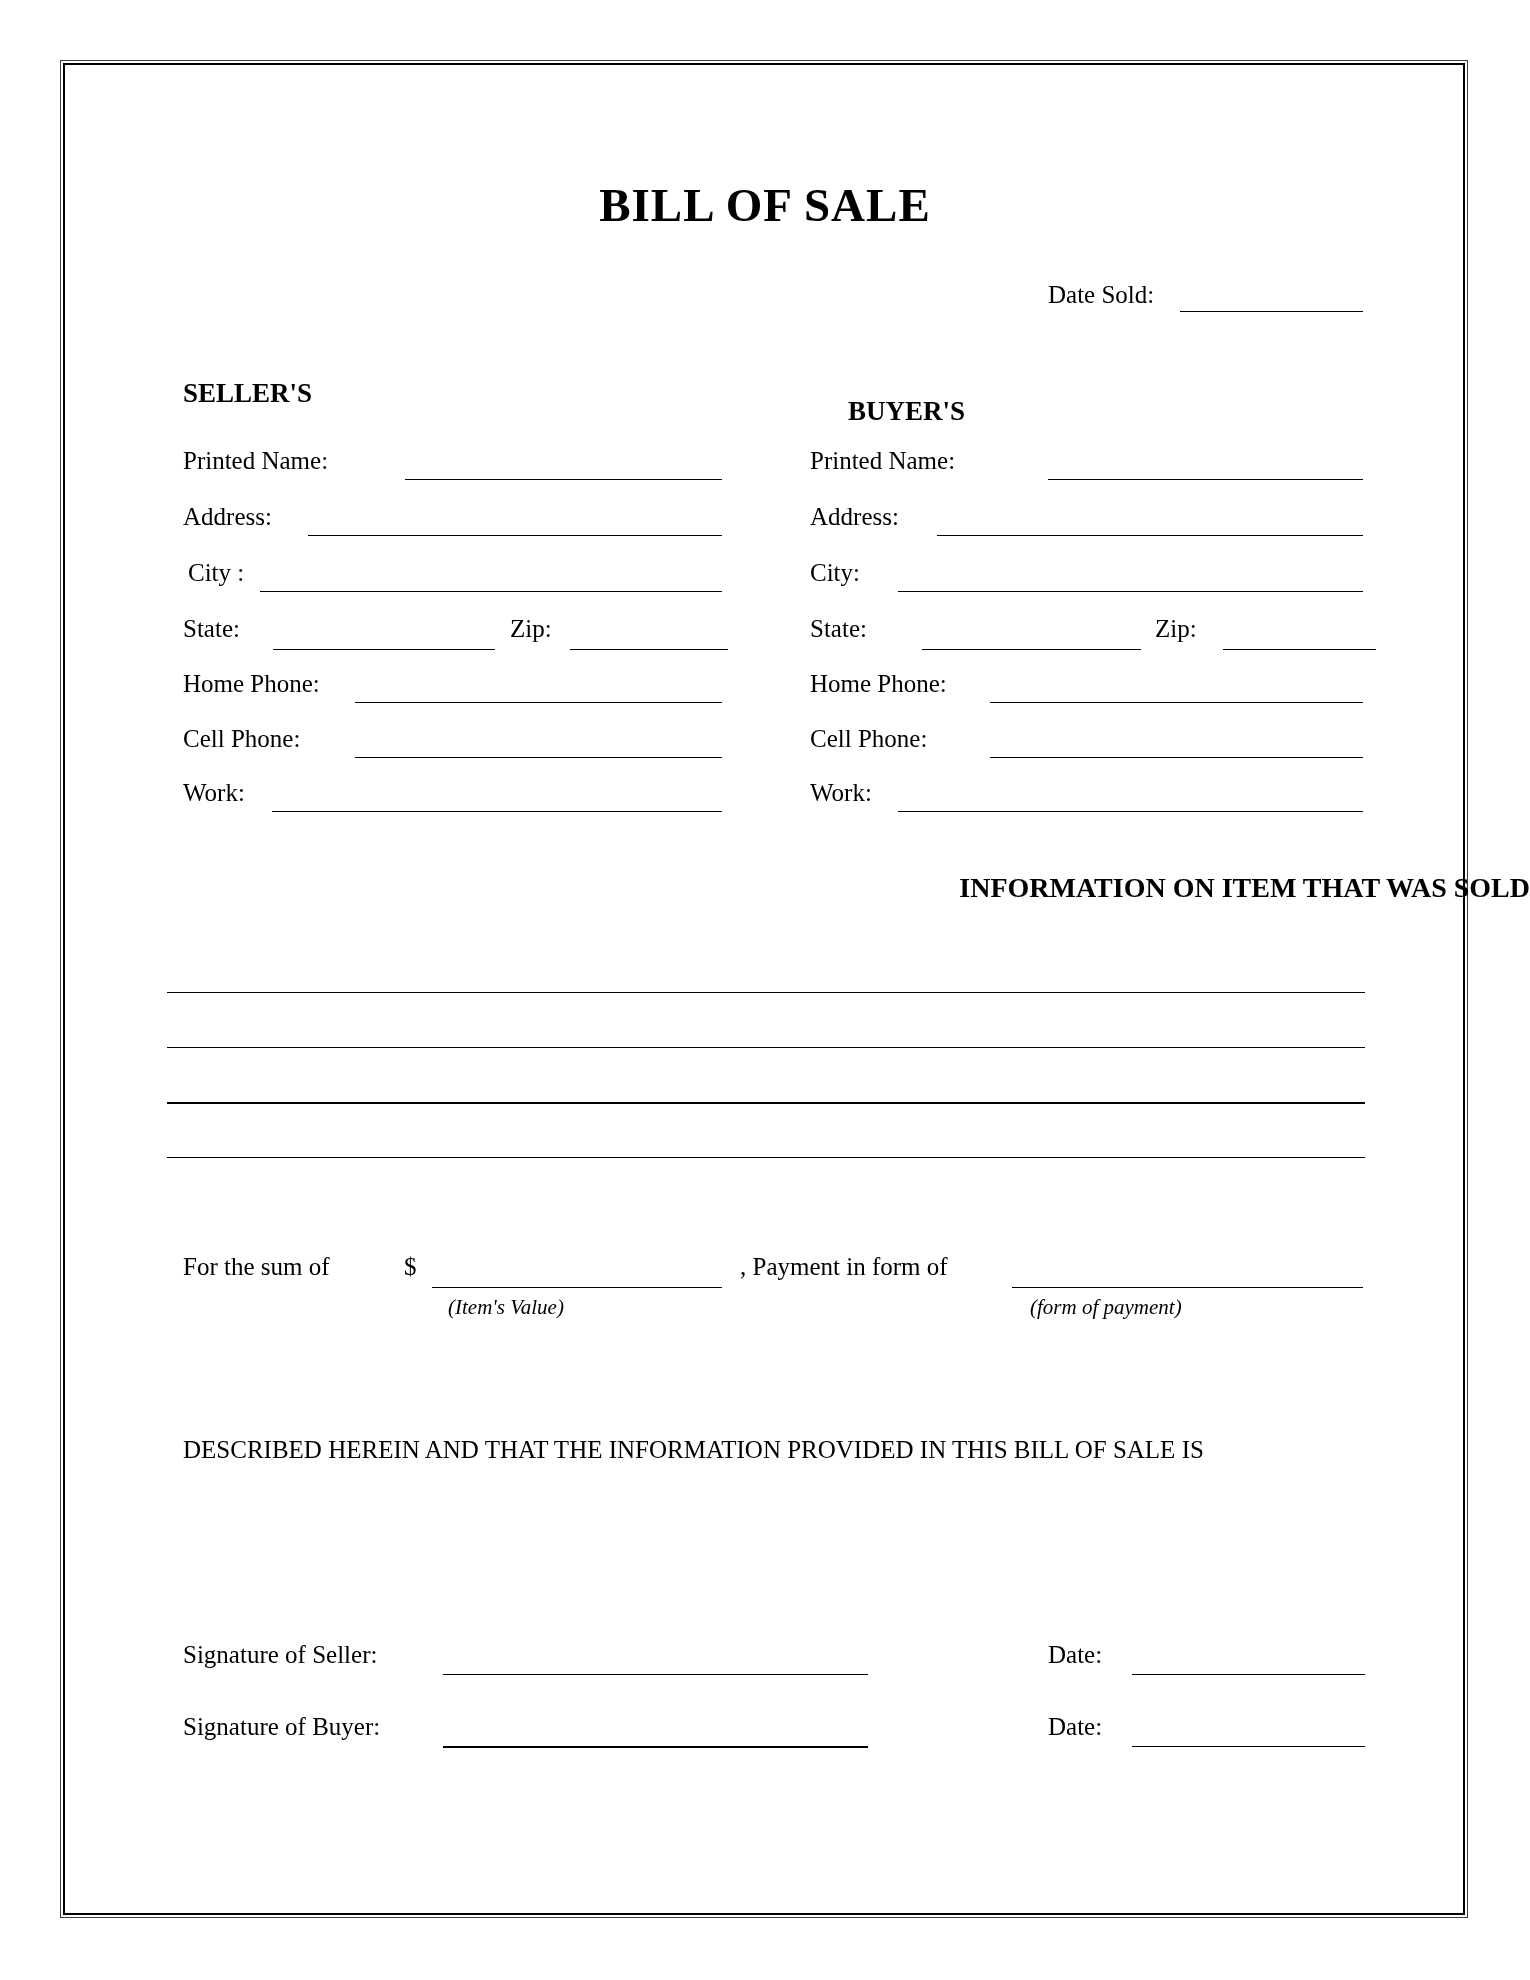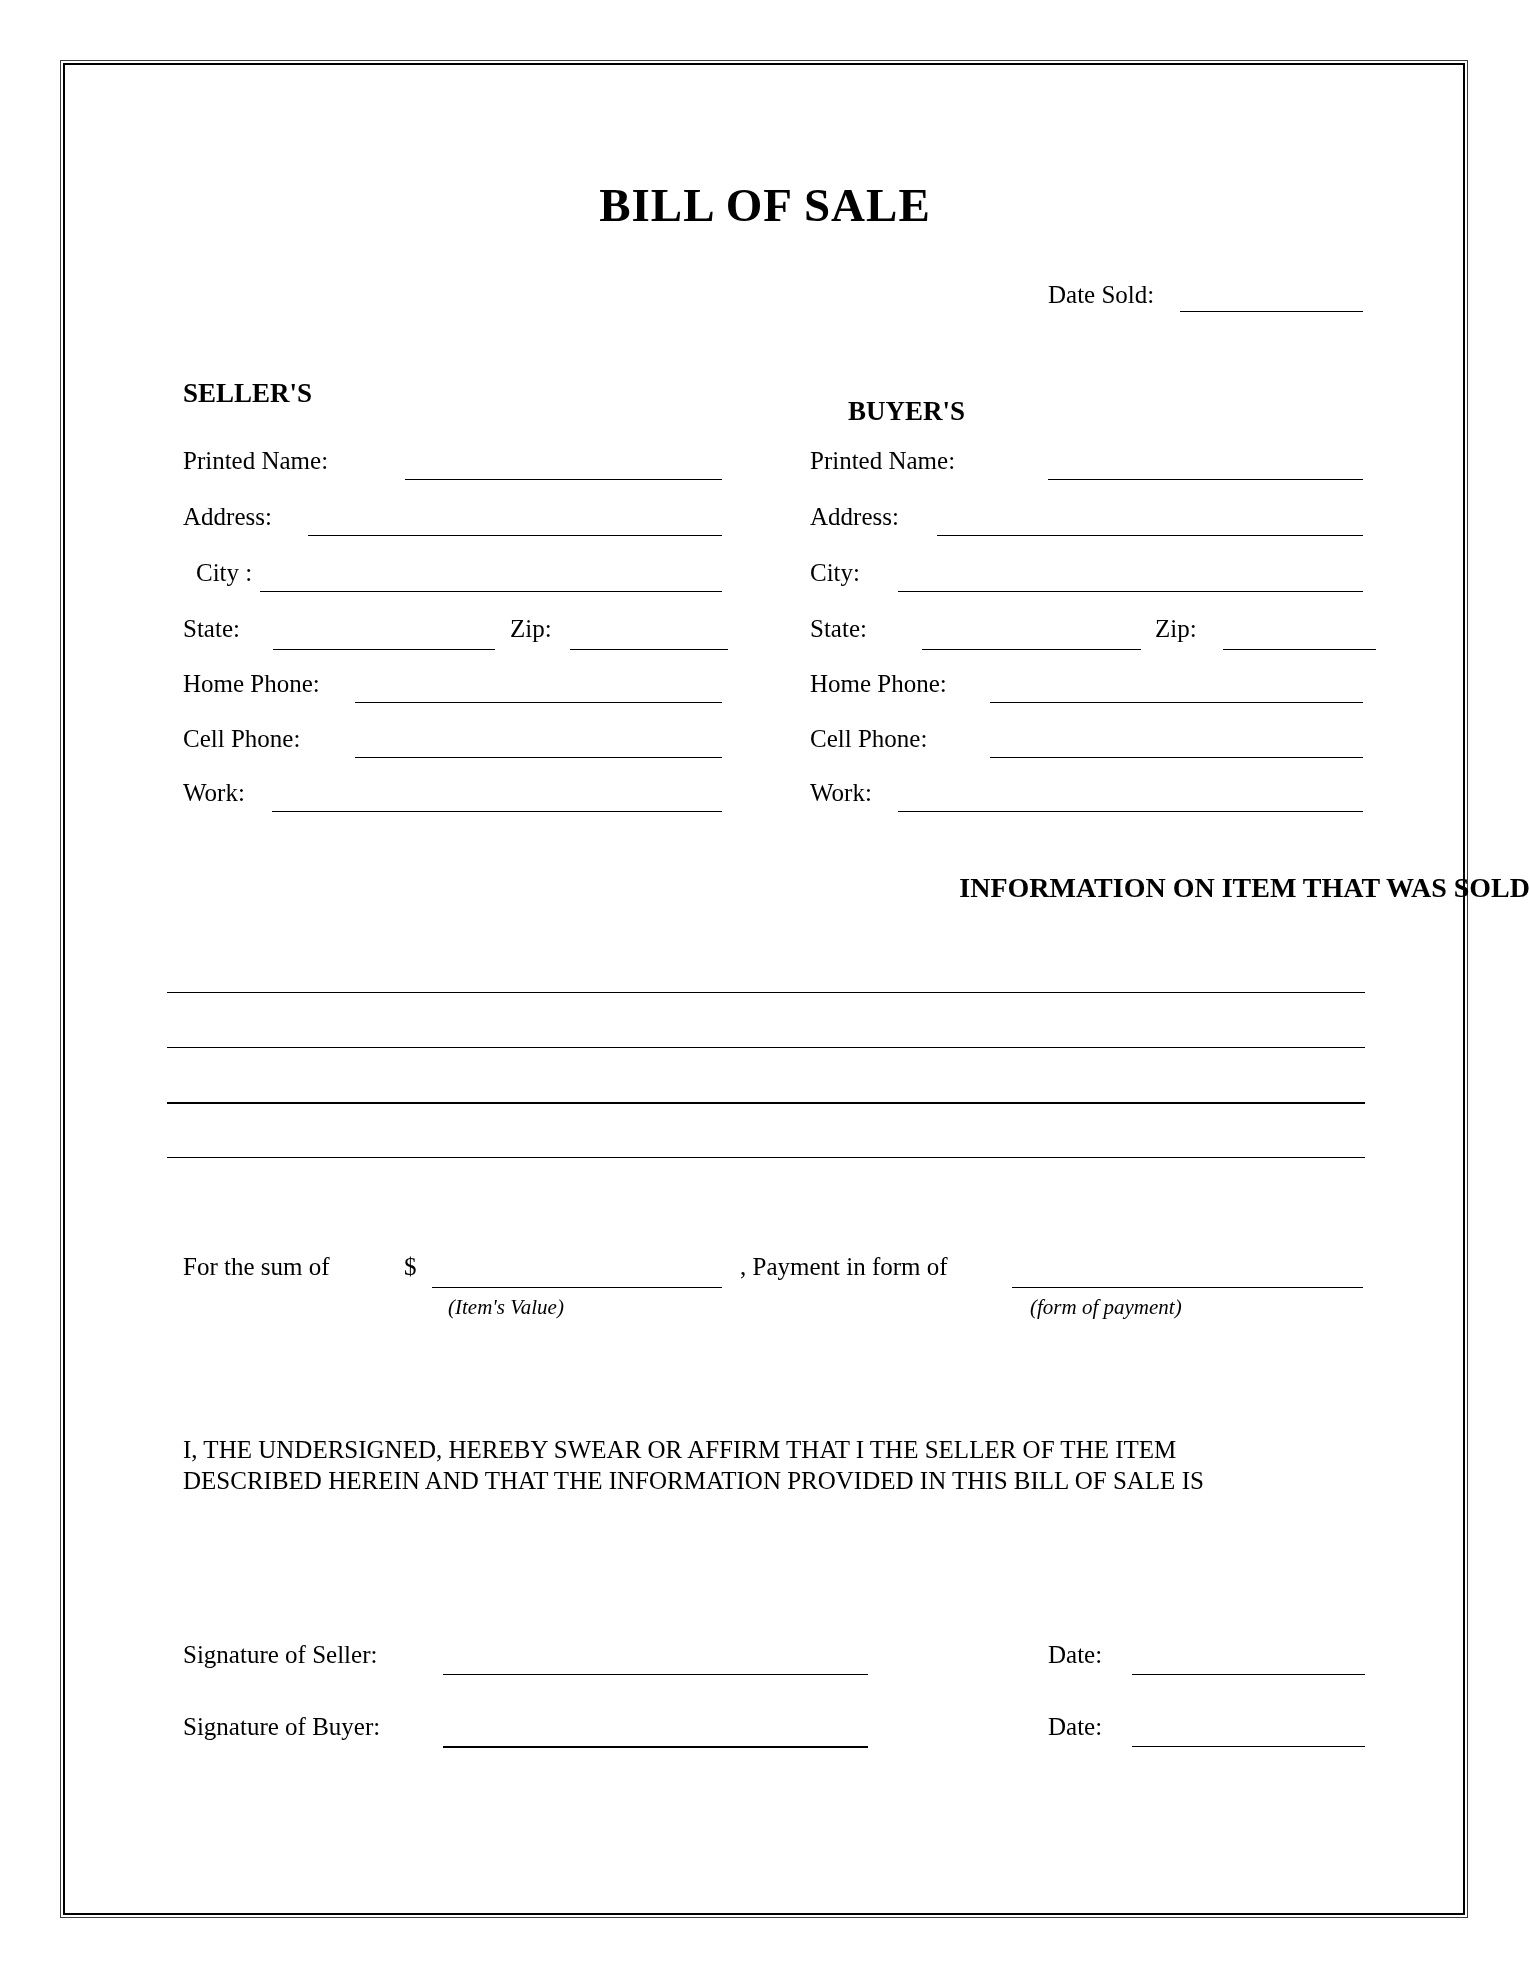--- a/index.html
+++ b/index.html
@@ -41,21 +41,21 @@
   <div class="uline" style="left:1180px; top:311px; width:183px;"></div>
 
   <div class="heading" style="left:183px; top:378px;">SELLER'S</div>
 
   <div class="lbl" style="left:183px; top:447px;">Printed Name:</div>
   <div class="uline" style="left:405px; top:479px; width:317px;"></div>
 
   <div class="lbl" style="left:183px; top:503px;">Address:</div>
   <div class="uline" style="left:308px; top:535px; width:414px;"></div>
 
-  <div class="lbl" style="left:196px; top:559px;">City :</div>
+  <div class="lbl" style="left:188px; top:559px;">City :</div>
   <div class="uline" style="left:260px; top:591px; width:462px;"></div>
 
   <div class="lbl" style="left:183px; top:615px;">State:</div>
   <div class="uline" style="left:273px; top:649px; width:222px;"></div>
   <div class="lbl" style="left:510px; top:615px;">Zip:</div>
   <div class="uline" style="left:570px; top:649px; width:158px;"></div>
 
   <div class="lbl" style="left:183px; top:670px;">Home Phone:</div>
   <div class="uline" style="left:355px; top:702px; width:367px;"></div>
 
@@ -98,21 +98,20 @@
 
   <div class="lbl" style="left:183px; top:1253px;">For the sum of</div>
   <div class="lbl" style="left:404px; top:1253px;">$</div>
   <div class="uline" style="left:432px; top:1287px; width:290px;"></div>
   <div class="caption" style="left:448px; top:1295px;">(Item's Value)</div>
   <div class="lbl" style="left:740px; top:1253px;">, Payment in form of</div>
   <div class="uline" style="left:1012px; top:1287px; width:351px;"></div>
   <div class="caption" style="left:1030px; top:1295px;">(form of payment)</div>
 
   <div class="abs" style="left:183px; top:1434px;">
-    <div class="para-line">I, THE UNDERSIGNED, HEREBY SWEAR OR AFFIRM THAT I THE SELLER OF THE ITEM</div>
     <div class="para-line">DESCRIBED HEREIN AND THAT THE INFORMATION PROVIDED IN THIS BILL OF SALE IS</div>
   </div>
 
   <div class="lbl" style="left:183px; top:1641px;">Signature of Seller:</div>
   <div class="uline" style="left:443px; top:1674px; width:425px;"></div>
   <div class="lbl" style="left:1048px; top:1641px;">Date:</div>
   <div class="uline" style="left:1132px; top:1674px; width:233px;"></div>
 
   <div class="lbl" style="left:183px; top:1713px;">Signature of Buyer:</div>
   <div class="uline thick" style="left:443px; top:1746px; width:425px;"></div>

